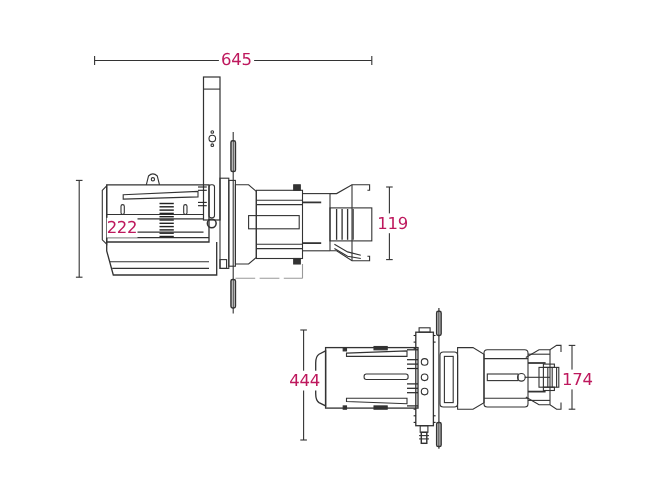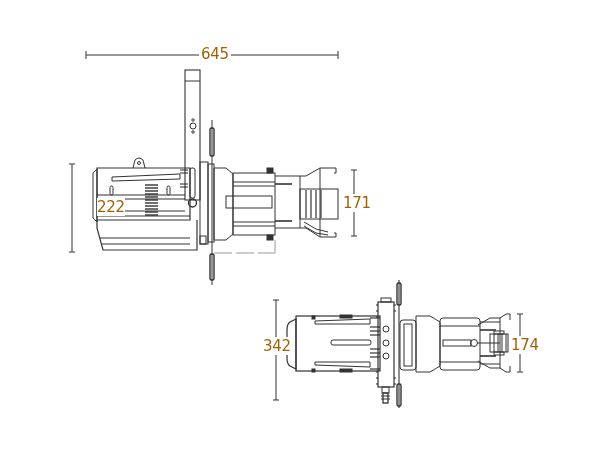--- a/index.html
+++ b/index.html
@@ -2,21 +2,21 @@
 <html><head>
   <meta charset="utf-8">
   <style>
     html, body { margin: 0; padding: 0; background: #ffffff; }
     body { width: 600px; height: 450px; position: relative; overflow: hidden; }
     .canvas { position: absolute; left: 0; top: 0; width: 600px; height: 450px; }
     .dim-label {
       position: absolute;
       font-family: "DejaVu Sans", "Liberation Sans", sans-serif;
       font-size: 15px;
-      color: #a16207;
+      color: #be185d;
       background: #ffffff;
       line-height: 16px;
       letter-spacing: -0.3px;
     }
     svg { position: absolute; left: 0; top: 0; }
   </style>
 </head>
 <body>
 
 <div class="canvas">
@@ -235,18 +235,18 @@
         <rect x="494" y="331" width="10" height="3"></rect>
         <rect x="494" y="352" width="10" height="3"></rect>
       </g>
     </g>
   </svg>
 
   <span class="dim-label" style="left:199px; top:46px; padding:0 2px;">645</span>
 
   <span class="dim-label" style="left:57px; top:198px; padding:1px 0;margin-left:40px;">222</span>
 
-  <span class="dim-label" style="left:343px; top:194px; padding:1px 0;">171</span>
-
-  <span class="dim-label" style="left:263px; top:337px; padding:1px 0;">342</span>
+  <span class="dim-label" style="left:343px; top:194px; padding:1px 0;">119</span>
+
+  <span class="dim-label" style="left:263px; top:337px; padding:1px 0;">444</span>
 
   <span class="dim-label" style="left:511px; top:336px; padding:1px 0;">174</span>
 </div>
 
 </body></html>

